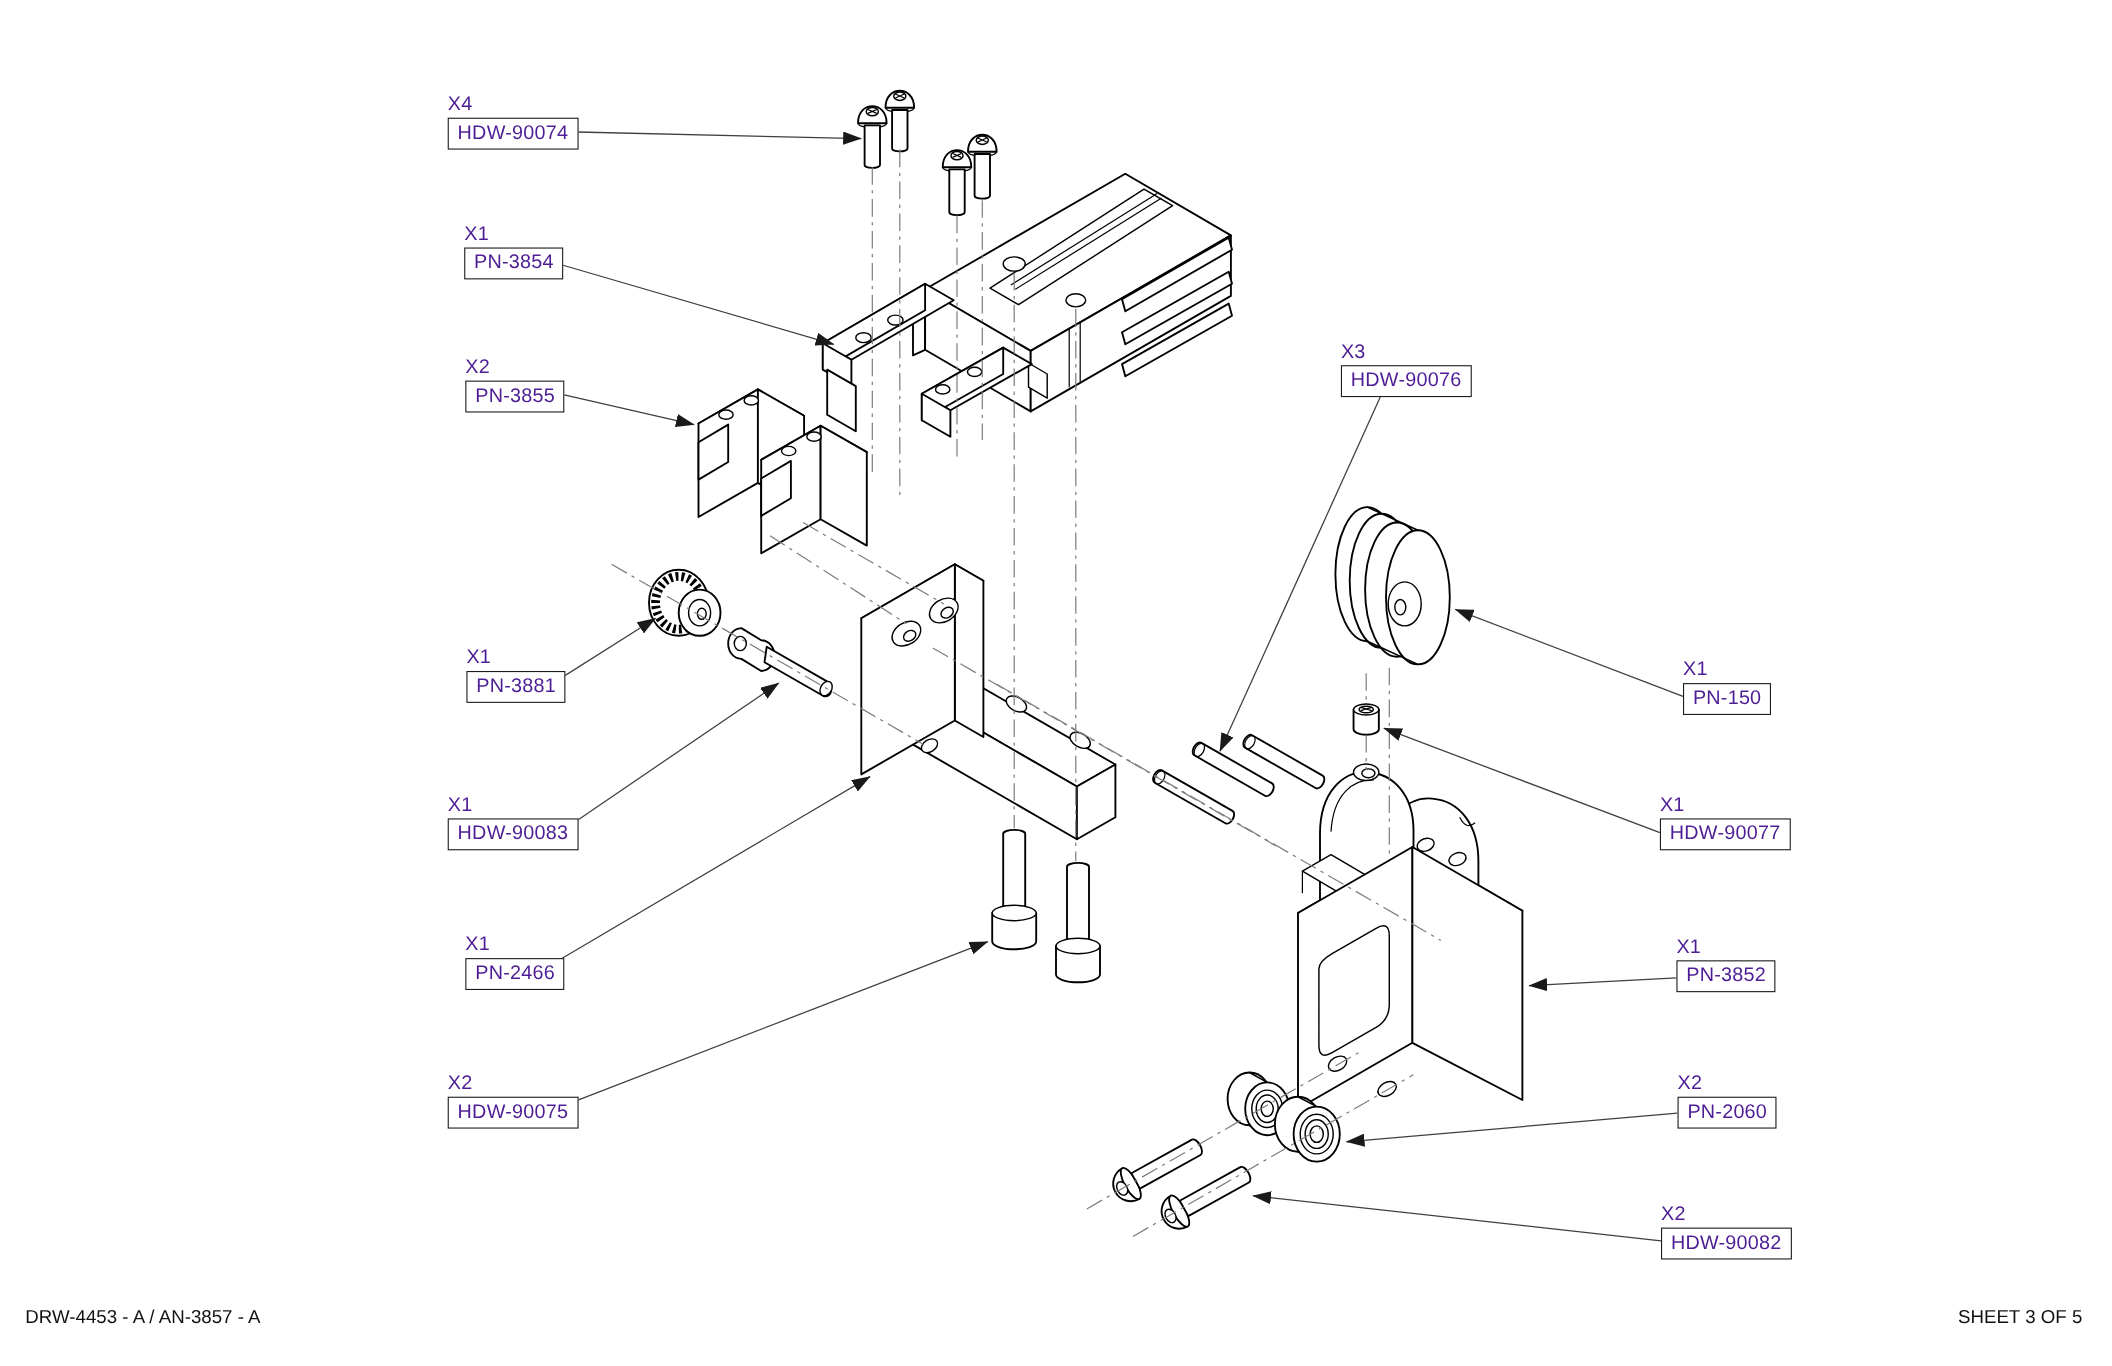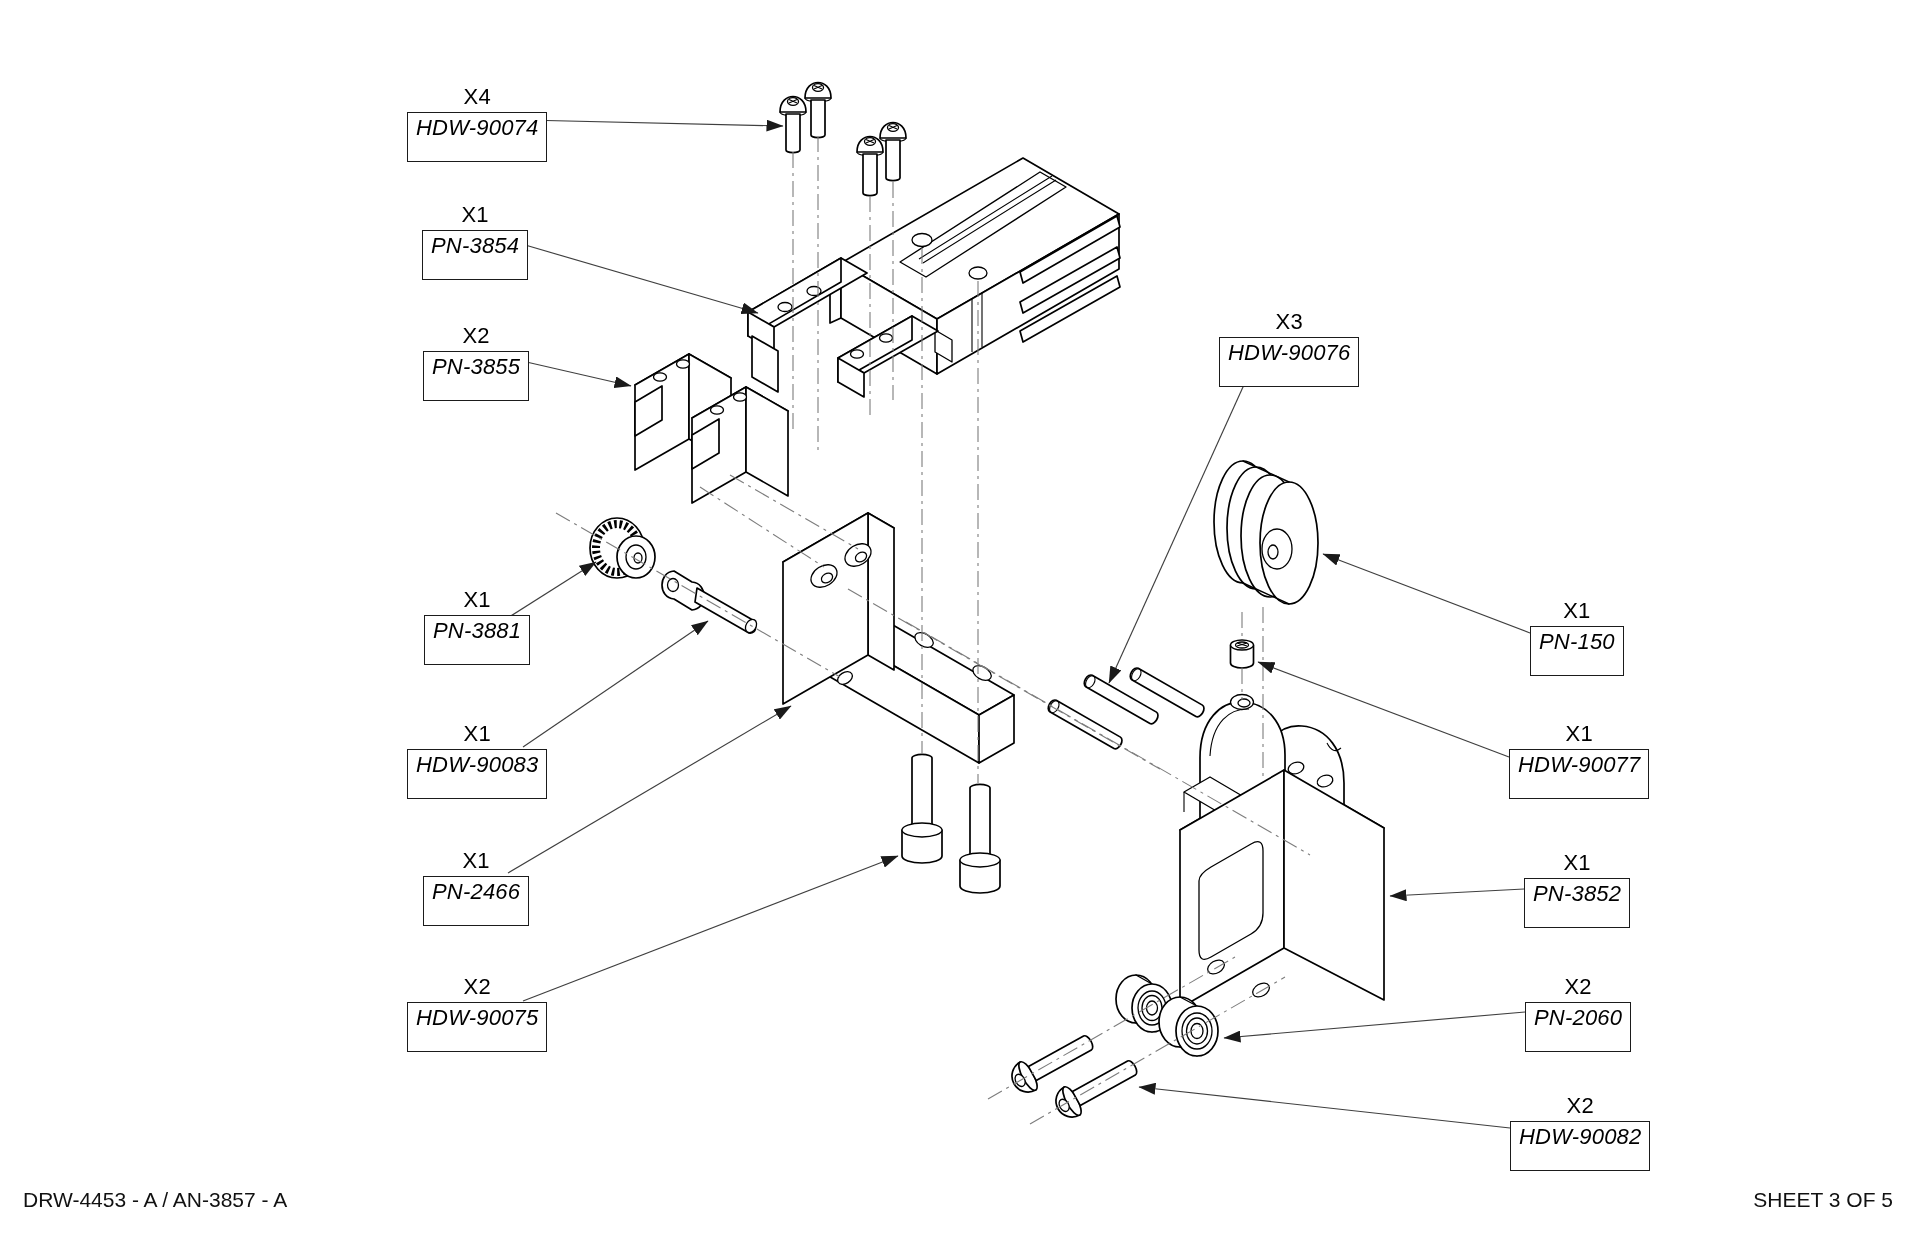--- a/index.html
+++ b/index.html
@@ -9,25 +9,25 @@
   }
   .sheet{position:absolute;inset:0;background:#fff;}
   svg{position:absolute;left:0;top:0;}
   .p{fill:#ffffff;stroke:#000000;stroke-width:1.7;stroke-linejoin:round;stroke-linecap:round;}
   .pt{fill:#ffffff;stroke:#000000;stroke-width:1.3;stroke-linejoin:round;}
   .ln{fill:none;stroke:#000000;stroke-width:1.4;stroke-linecap:round;}
   .thin{fill:none;stroke:#000000;stroke-width:1.1;}
   .kn{fill:none;stroke:#000000;stroke-width:8;stroke-dasharray:2.6 2.8;}
   .cl{fill:none;stroke:#7d7d7d;stroke-width:1.1;stroke-dasharray:16 5 3 5;}
   .ld{fill:none;stroke:#3f3f3f;stroke-width:1.15;}
-  .callout{position:absolute;display:flex;flex-direction:column;align-items:center;
-    font-size:22px;color:#000000;letter-spacing:.2px;}
+  .callout{position:absolute;display:flex;flex-direction:column;align-items:flex-start;
+    font-size:18px;color:#4c1d95;letter-spacing:.2px;}
   .callout .qty{line-height:1.25;margin-bottom:1px;}
-  .callout .part-box{border:1.7px solid #1b1b1b;background:#fff;padding:1px 8px 19px;white-space:nowrap;line-height:1.3;font-style:italic;}
-  .footer{position:absolute;font-size:21px;color:#111;}
+  .callout .part-box{border:1.7px solid #1b1b1b;background:#fff;padding:1px 8px 3px;white-space:nowrap;line-height:1.3;}
+  .footer{position:absolute;font-size:17px;color:#111;}
   #footer-left{left:23px;top:1188px;}
   #footer-right{right:27px;top:1188px;}
 </style>
 </head>
 <body>
 
 <div class="sheet">
 
 <svg width="1920" height="1242" viewBox="0 0 1920 1242">
   <defs>

